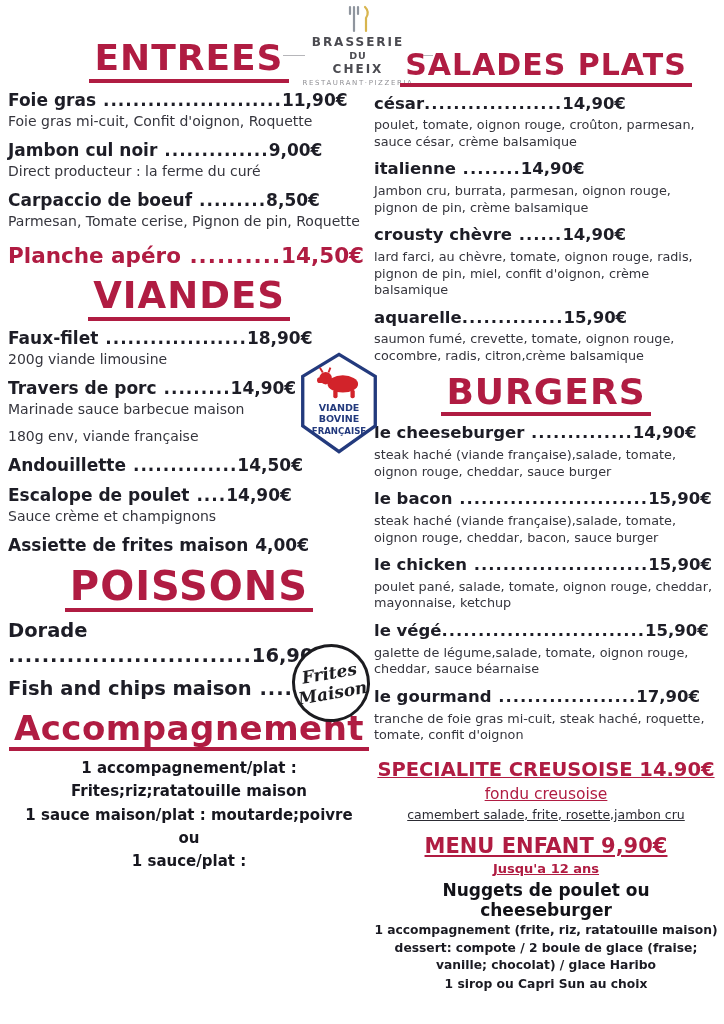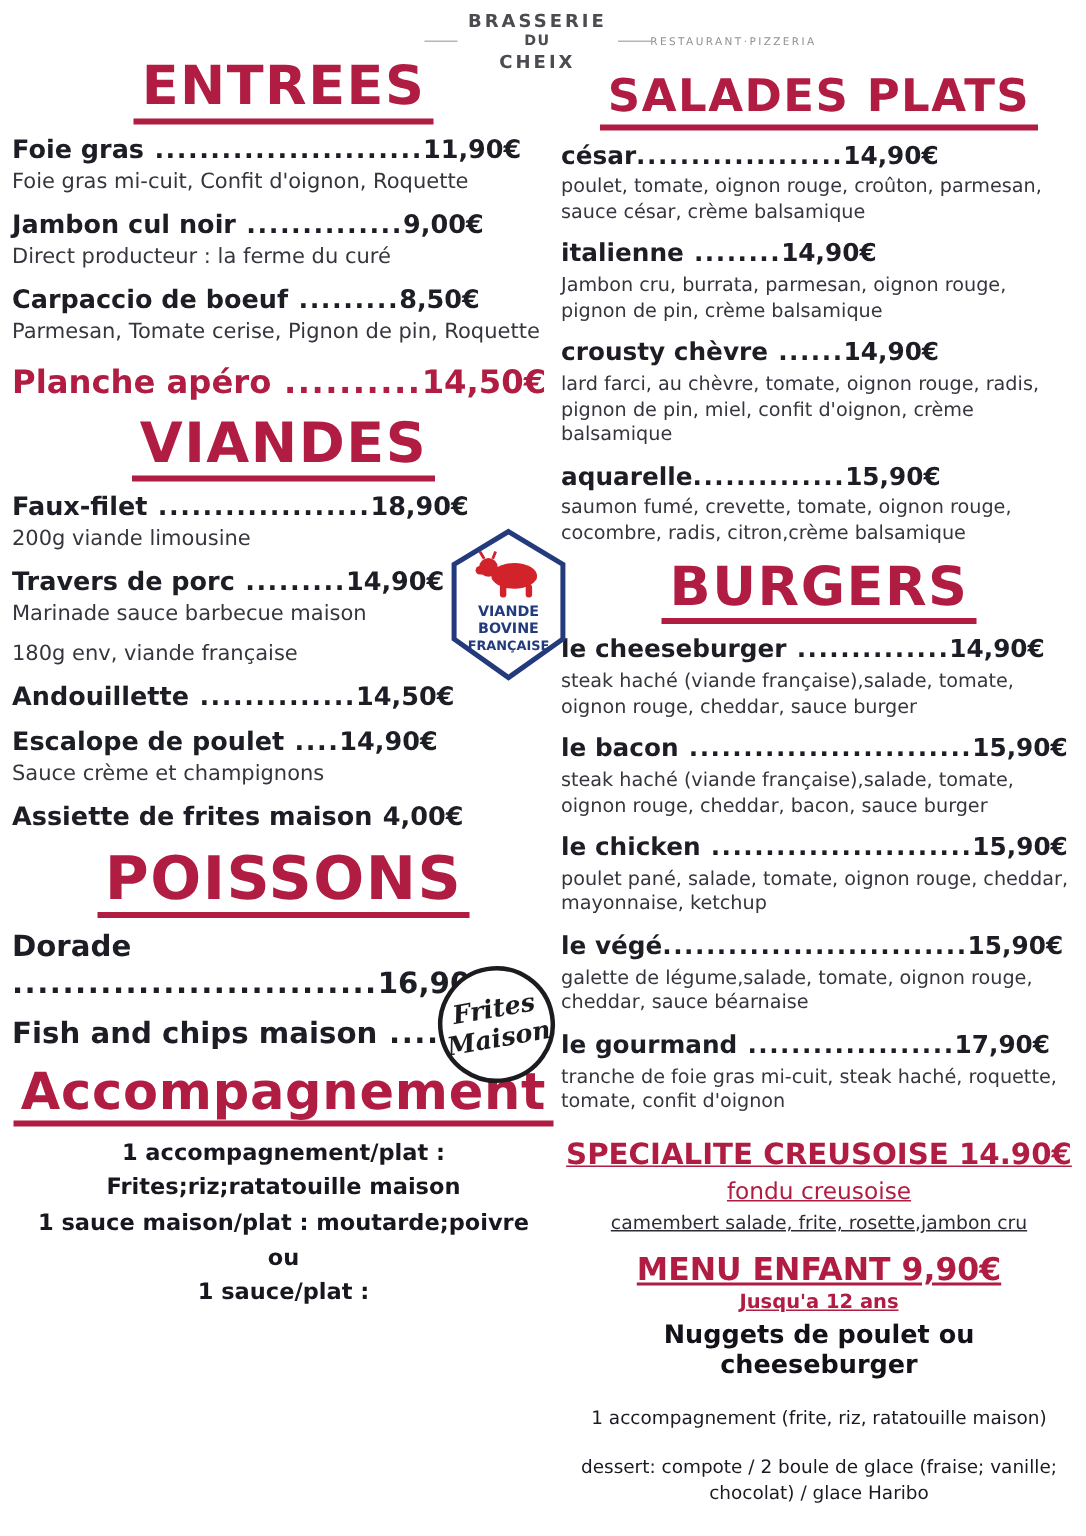--- a/index.html
+++ b/index.html
@@ -2,21 +2,21 @@
 <html><head>
 <meta charset="utf-8">
 <style>
   :root{ --accent:#b01c42; --ink:#1d1d26; }
   *{box-sizing:border-box;margin:0;padding:0}
   html,body{background:#ffffff}
   body{width:724px;height:1024px;font-family:"DejaVu Sans","Liberation Sans",sans-serif;color:var(--ink);overflow:hidden}
   .page{position:relative;width:724px;height:1024px;background:#fff;overflow:hidden}
 
   
-  .brand{position:absolute;left:283px;top:5px;width:120px;display:flex;flex-direction:row;align-items:center}
+  .brand{position:absolute;left:298px;top:5px;width:120px;display:flex;flex-direction:column;align-items:center}
   .brand-row{display:flex;align-items:center;gap:7px;margin-top:2px}
   .rule{width:22px;height:1px;background:#b6b6ba}
   .brand-text{text-align:center;color:#4b4b51}
   .b-big{font-size:12px;font-weight:700;letter-spacing:2px}
   .b-small{font-size:9.5px;font-weight:600;letter-spacing:1px;margin:1px 0}
   .brand-sub{font-size:7px;letter-spacing:1.6px;color:#909095;margin-top:3px;text-align:center;white-space:nowrap}
 
   
   .col{position:absolute}
   .col-left{left:8px;top:40px;width:362px}
@@ -45,21 +45,21 @@
 
   .spec{text-align:center;margin-top:14px}
   .spec-title{color:var(--accent);font-weight:700;font-size:19.5px;text-decoration:underline}
   .spec-sub{color:var(--accent);font-size:15.5px;text-decoration:underline;margin-top:4px}
   .spec-desc{font-size:12.5px;color:#2c2c34;text-decoration:underline;margin-top:4px}
 
   .enfant{text-align:center;margin-top:12px}
   .enfant-title{color:var(--accent);font-weight:700;font-size:21px;text-decoration:underline}
   .enfant-age{color:var(--accent);font-weight:700;font-size:13px;text-decoration:underline;margin-top:3px}
   .enfant-main{font-weight:700;font-size:17px;color:#121218;margin-top:4px}
-  .enfant-line{font-weight:400;font-size:12.3px;color:#1a1a22;line-height:1.35;margin-top:17px}
+  .enfant-line{font-weight:700;font-size:12.3px;color:#1a1a22;line-height:1.35;margin-top:2px}
 
   
   .badge-cow{position:absolute;left:297px;top:350px;width:84px;height:108px}
   .stamp{position:absolute;left:292px;top:644px;width:78px;height:78px;border:3px solid #1c1c20;border-radius:50%;display:flex;align-items:center;justify-content:center;transform:rotate(-10deg);background:#fff}
   .stamp .txt{font-family:"DejaVu Serif","Liberation Serif",serif;font-style:italic;font-weight:700;font-size:17px;line-height:1.2;text-align:center;color:#1c1c20}
 </style>
 </head>
 <body>
 
 <div class="page">

